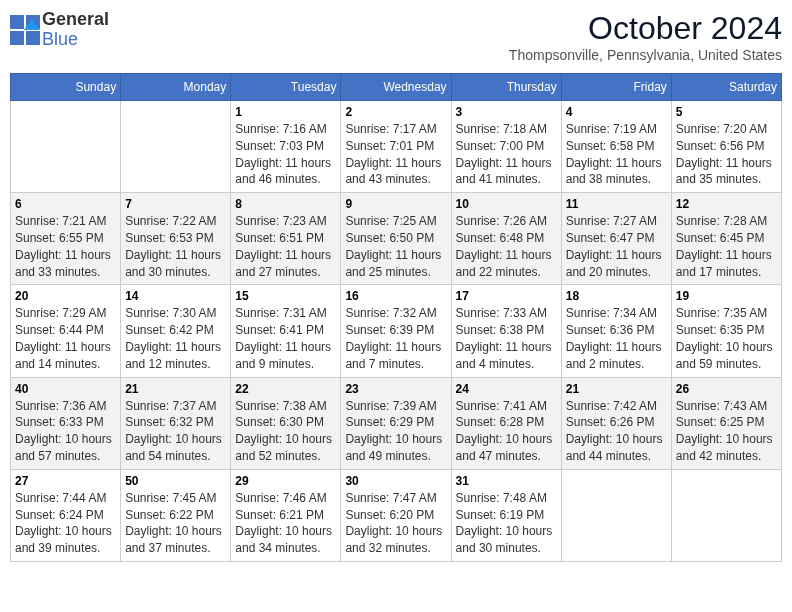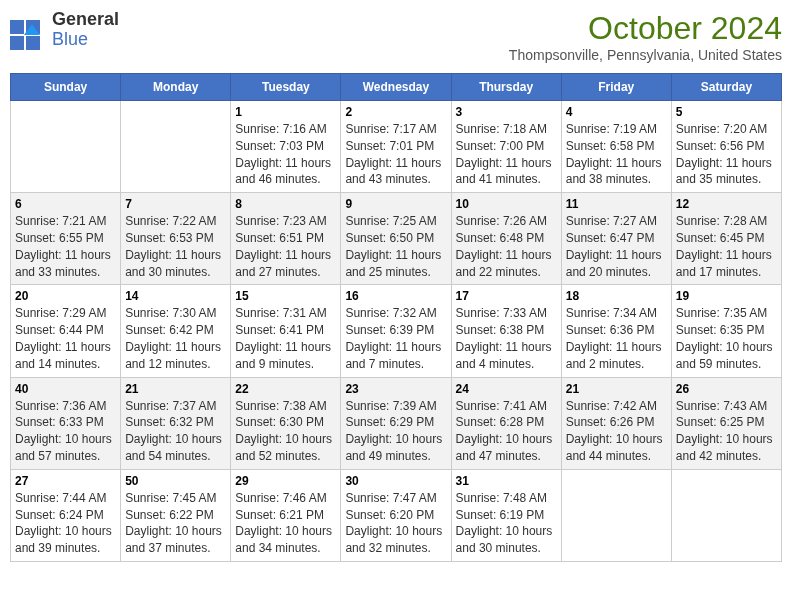--- a/index.html
+++ b/index.html
@@ -16,47 +16,47 @@
       align-items: flex-start;
       margin-bottom: 10px;
     }
     .logo {
       display: flex;
       flex-direction: column;
       align-items: flex-start;
     }
     .logo-row {
       display: flex;
-      align-items: flex-end;
-      gap: 12px;
+      align-items: center;
+      gap: 2px;
     }
     .title-area {
       text-align: right;
     }
     .month-title {
       font-size: 32px;
-      color: #4d7c0f;
+      color: #0f172a;
       font-weight: normal;
     }
     .location {
       font-size: 14px;
       color: #555;
     }
     table {
       width: 100%;
       border-collapse: collapse;
       font-size: 11px;
     }
     thead tr th {
       background-color: #4472c4;
       color: #fff;
       padding: 6px 4px;
-      text-align: center;
+      text-align: right;
       font-size: 12px;
-      font-weight: bold;
+      font-weight: normal;
       border: 1px solid #3a5fa0;
     }
     tbody tr td {
       border: 1px solid #ccc;
       vertical-align: top;
       padding: 4px;
       min-height: 70px;
       width: 110px;
     }
     tbody tr:nth-child(even) td {

